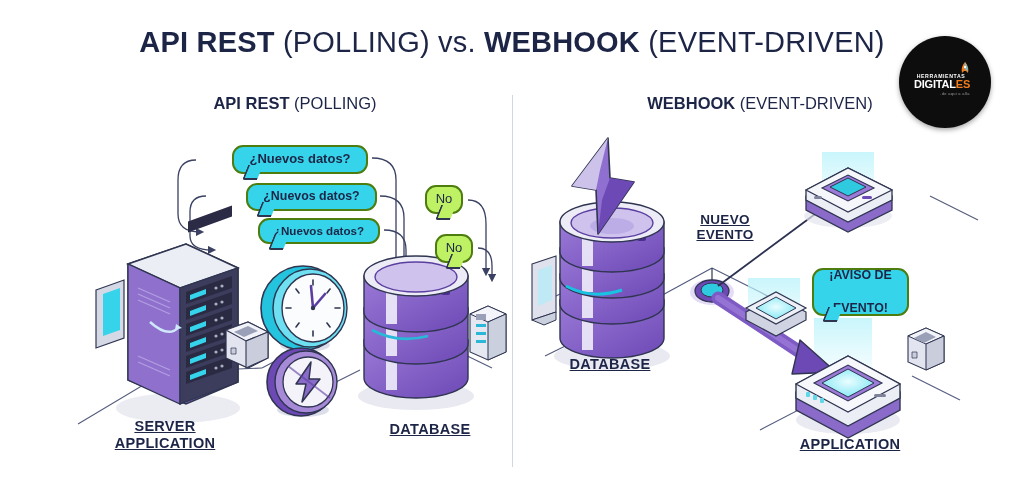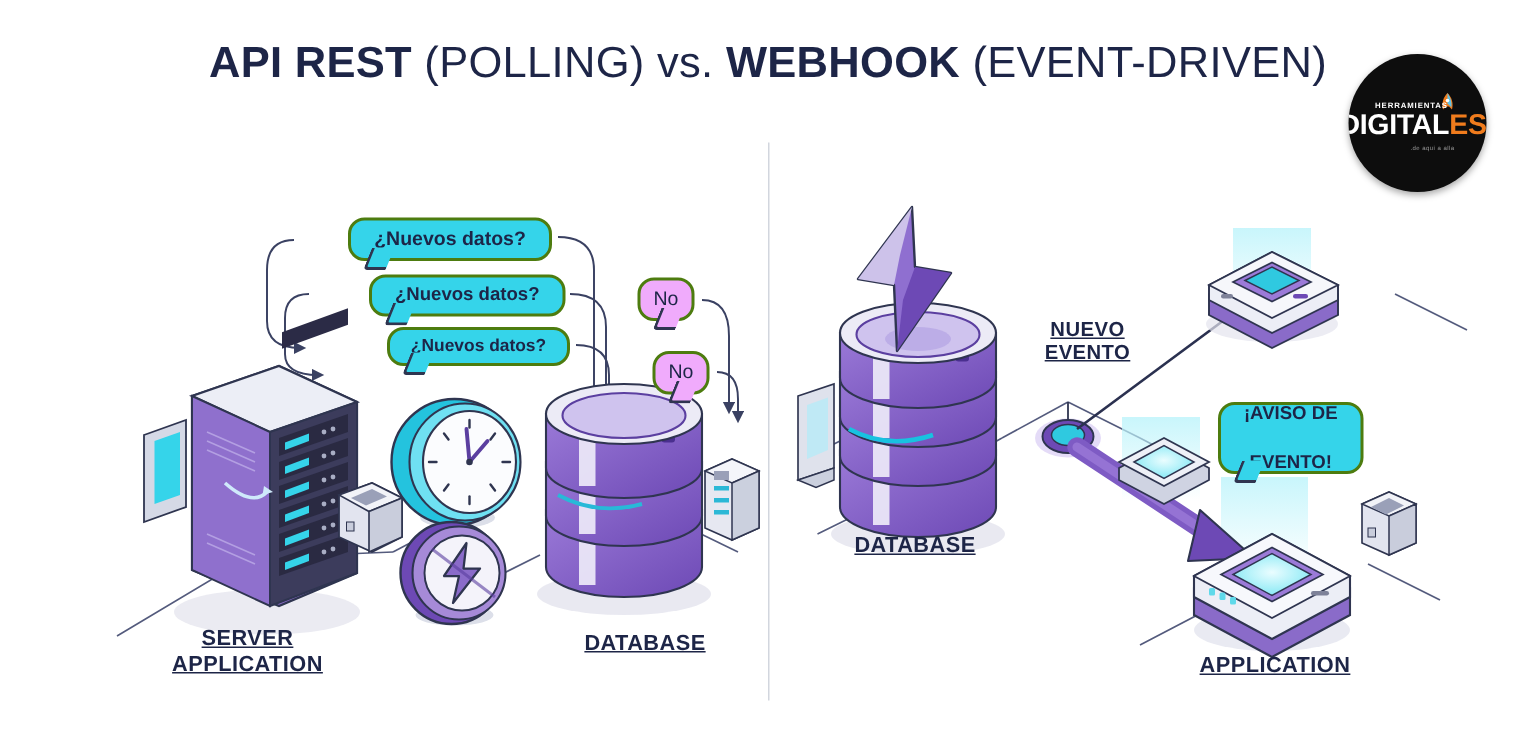--- a/index.html
+++ b/index.html
@@ -40,42 +40,42 @@
   
   .logo{
     position:absolute;left:899px;top:36px;width:92px;height:92px;
     border-radius:50%;background:#0d0d0d;
     box-shadow:0 2px 5px rgba(0,0,0,.35);
     display:flex;flex-direction:column;align-items:center;justify-content:center;
     overflow:hidden;
   }
   .logo .l1{font-size:5.2px;letter-spacing:.6px;color:#ffffff;font-weight:bold;
     transform:translate(-4px,2px);}
-  .logo .l2{font-size:19px;letter-spacing:-.2px;color:#ffffff;font-weight:bold;
+  .logo .l2{font-size:11px;letter-spacing:-.2px;color:#ffffff;font-weight:bold;
     transform:translate(-3px,1px);}
   .logo .l2 .es{color:#f07c1d;}
   .logo .l3{font-size:4px;color:#9a9a9a;letter-spacing:.3px;
     transform:translate(10px,2px);}
   .logo .rocket{
     position:absolute;left:60px;top:26px;width:12px;height:14px;
   }
 
   
   .bub{
     position:absolute;
     border:2px solid #4d7c0f;
     border-radius:11px;
     display:flex;align-items:center;justify-content:center;
     color:#1d2547;font-weight:bold;
     box-sizing:border-box;
     line-height:1.08;
     text-align:center;
   }
   .bub.cy{background:#35d4ea;}
-  .bub.gy{background:#f0abfc;}
+  .bub.gy{background:#bef264;}
   .bub:after{
     content:"";position:absolute;
     width:13px;height:13px;
     background:inherit;
     border-left:2px solid #2f3550;border-bottom:2px solid #2f3550;
     border-bottom-left-radius:3px;
     left:11px;bottom:-8px;
     transform:skewX(-22deg);
   }
 
@@ -104,21 +104,27 @@
 </style>
 </head>
 <body>
 
 <div id="stage">
 
   <div class="main-title">
     <span class="b">API REST</span><span class="n"> (POLLING) </span><span class="n">vs.</span><span class="b"> WEBHOOK</span><span class="n"> (EVENT-DRIVEN)</span>
   </div>
 
-
+  <div class="panel-title" id="title-left">
+    <span class="b">API REST</span><span class="n"> (POLLING)</span>
+  </div>
+
+  <div class="panel-title" id="title-right">
+    <span class="b">WEBHOOK</span><span class="n"> (EVENT-DRIVEN)</span>
+  </div>
 
   <div class="divider"></div>
 
   <div class="logo">
     <svg class="rocket" viewBox="0 0 12 14">
       <path d="M6 0 C9 3 10 7 9 11 L7 9 L5 9 L3 11 C2 7 3 3 6 0Z" fill="#f07c1d"></path>
       <path d="M6 0 C8 3 9 6 8.6 9.5 L6 7Z" fill="#5fc3e8"></path>
       <circle cx="6" cy="5" r="1.2" fill="#ffffff"></circle>
     </svg>
     <div class="l1">HERRAMIENTAS</div>

